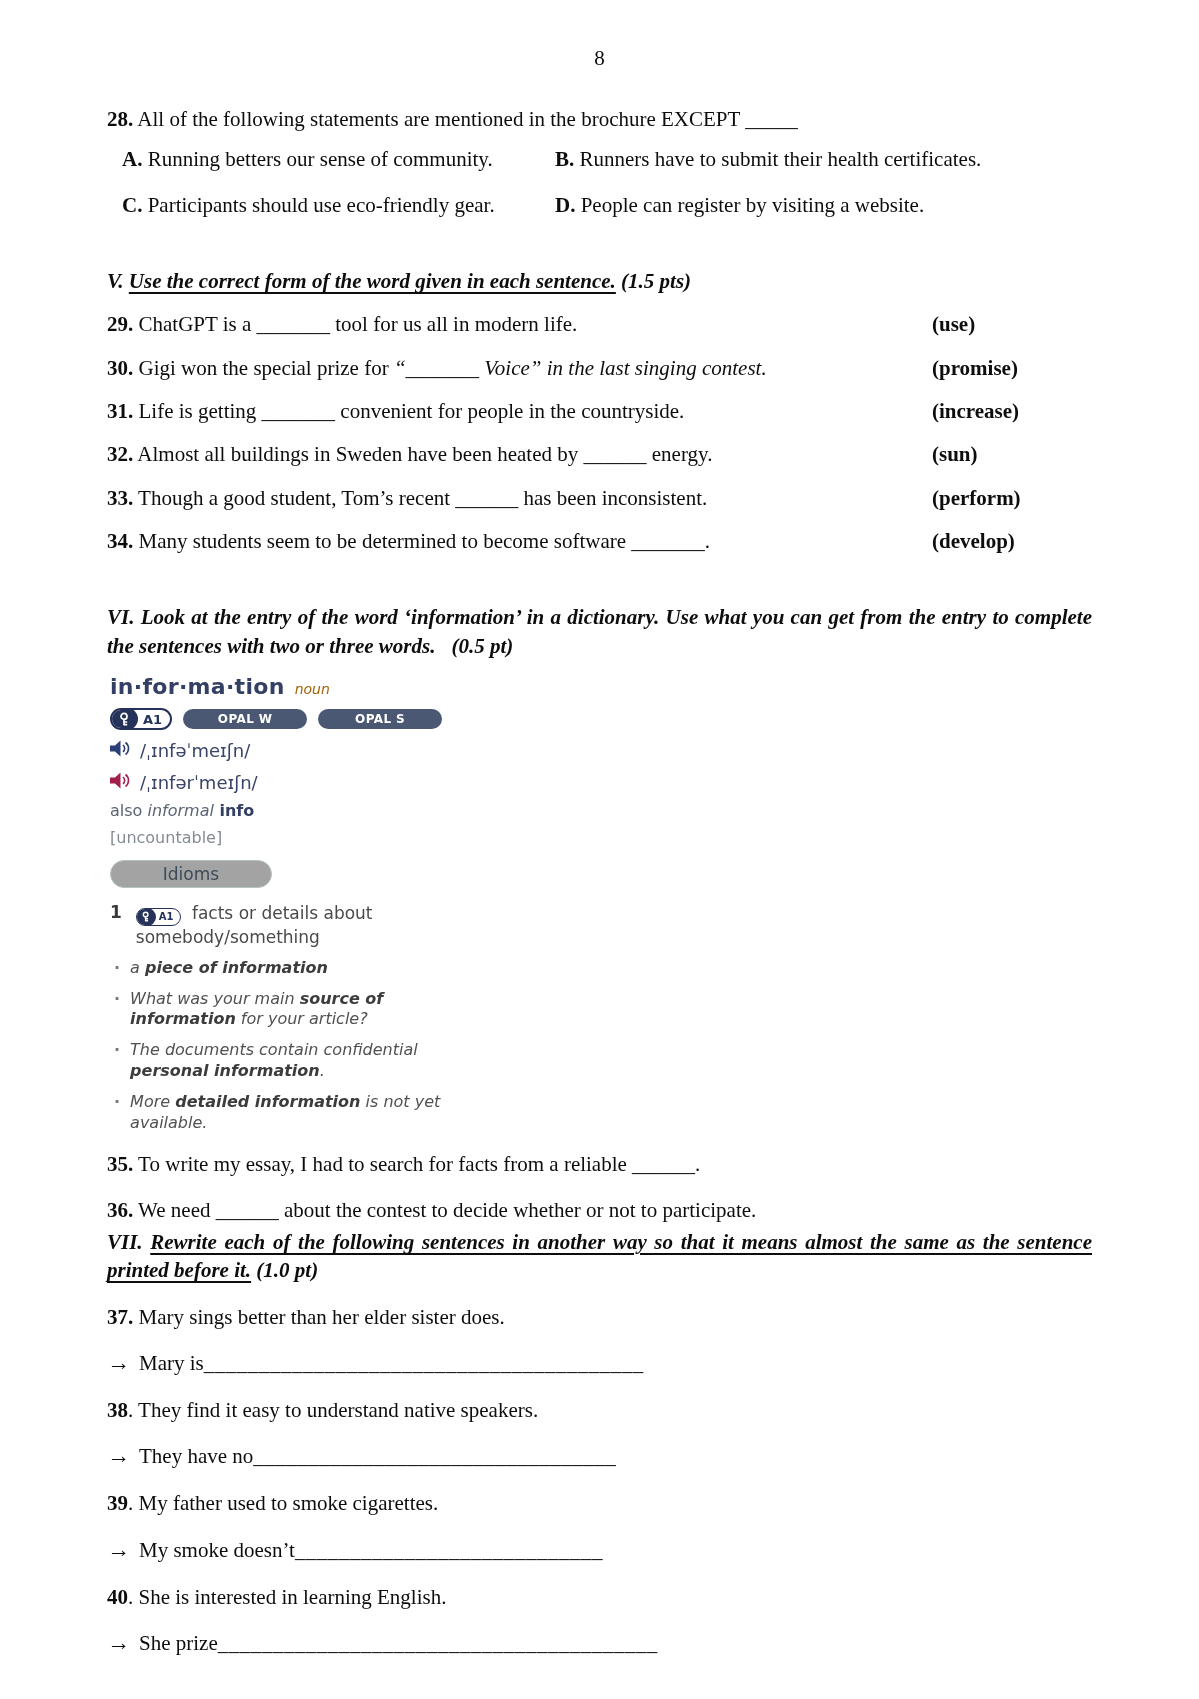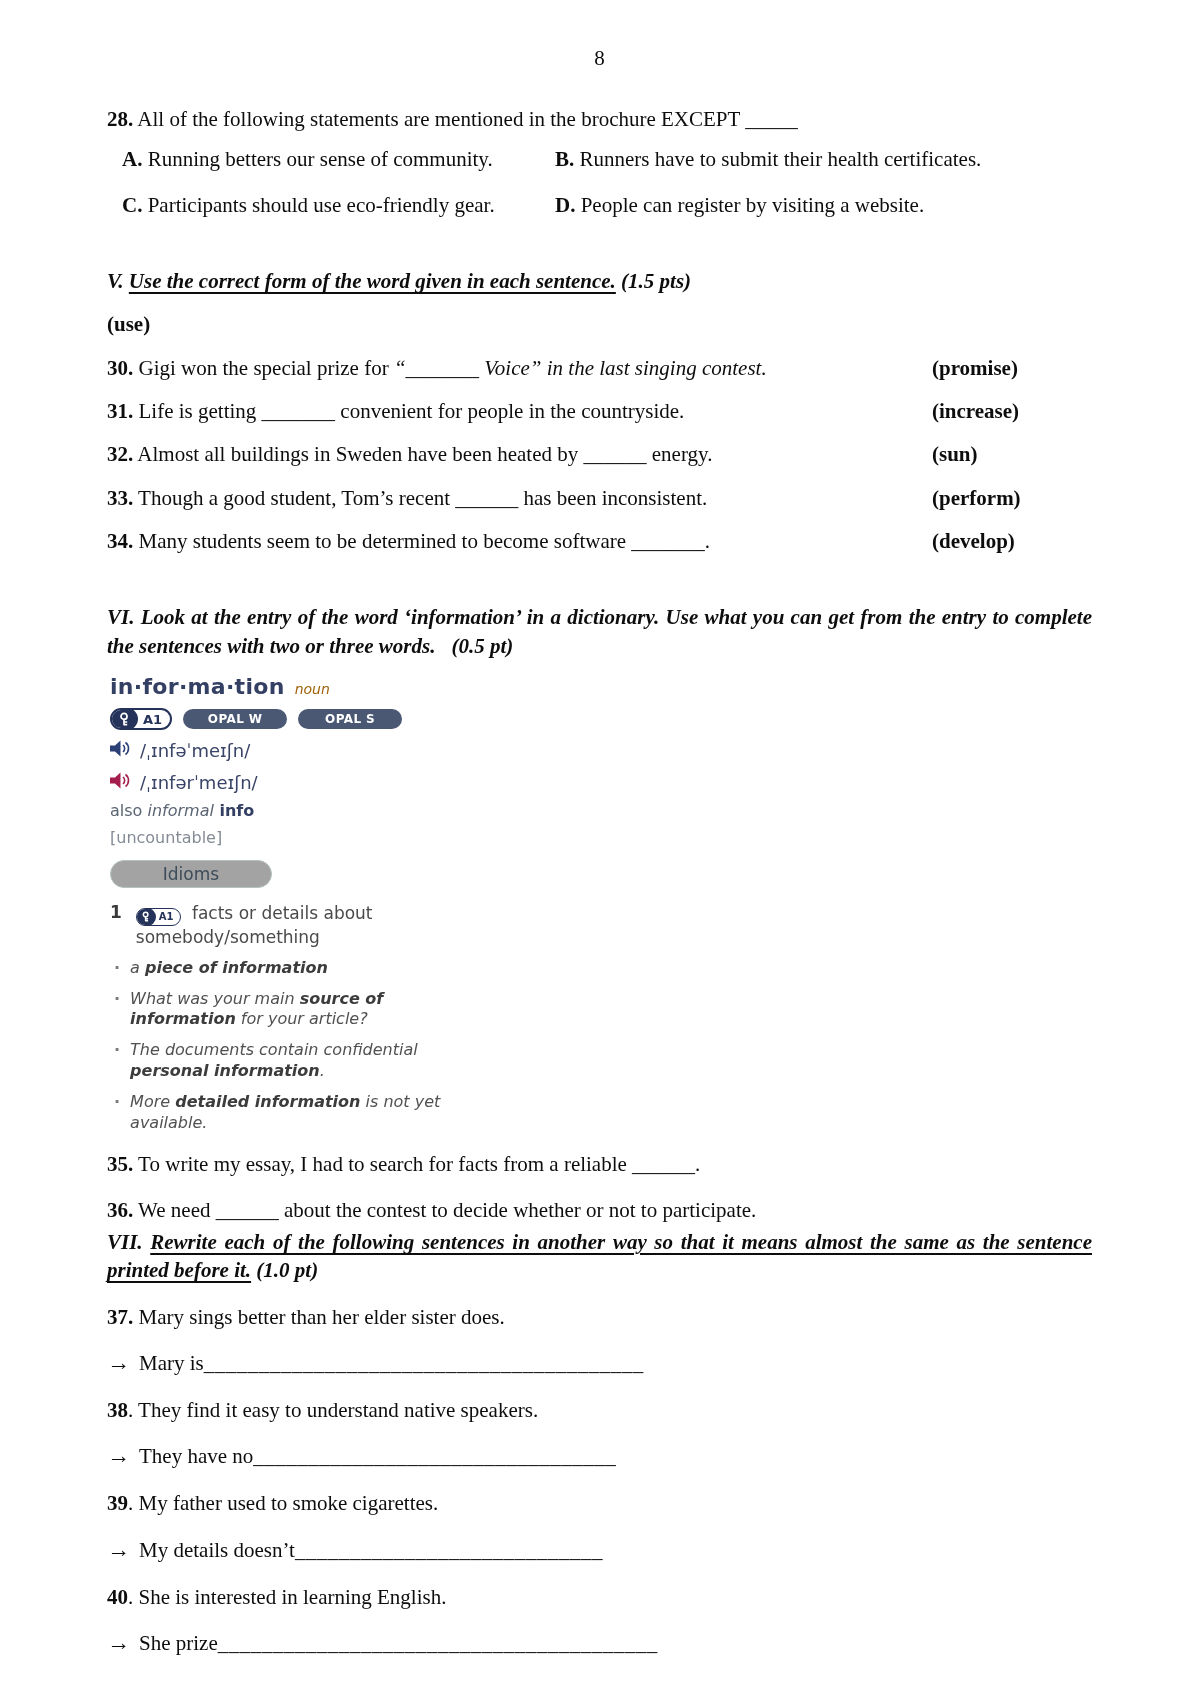--- a/index.html
+++ b/index.html
@@ -55,21 +55,21 @@
     display:inline-flex; align-items:center; height:22px;
     border:2px solid #25335a; border-radius:12px; background:#fff; overflow:hidden;
   }
   .a1-key {
     background:#25335a; width:27px; height:22px; border-radius:11px;
     display:flex; align-items:center; justify-content:center; margin:-1px 0 -1px -1px;
   }
   .a1-text { color:#25335a; font-weight:bold; font-size:13px; padding:0 8px 0 5px; }
   .opal {
     background:#4a5874; color:#fff; font-weight:bold; font-size:12px;
-    letter-spacing:0.4px; border-radius:10px; padding:3px 0; width:104px; text-align:center;
+    letter-spacing:0.4px; border-radius:10px; padding:3px 0; width:124px; text-align:center;
   }
 
   .pron-row { display:flex; align-items:center; gap:9px; margin-top:8px; }
   .phon { font-size:18px; color:#3a4468; }
 
   .also-row { margin-top:7px; font-size:16px; color:#5a6472; }
   .also-word { font-weight:bold; color:#333f63; font-style:normal; }
 
   .grammar { margin-top:8px; font-size:16px; color:#848b95; }
 
@@ -121,20 +121,21 @@
   <div class="options-grid">
     <div><span class="opt-label">A.</span><span> Running betters our sense of community.</span></div>
     <div><span class="opt-label">B.</span><span> Runners have to submit their health certificates.</span></div>
     <div><span class="opt-label">C.</span><span> Participants should use eco-friendly gear.</span></div>
     <div><span class="opt-label">D.</span><span> People can register by visiting a website.</span></div>
   </div>
 
   <div class="section-heading"><span>V. </span><span class="underlined">Use the correct form of the word given in each sentence.</span><span> (1.5 pts)</span></div>
 
   <div class="wf-row">
+    <div><span class="qnum">29.</span><span> ChatGPT is a _______ tool for us all in modern life.</span></div>
     <span class="wf-word">(use)</span>
   </div>
   <div class="wf-row">
     <div><span class="qnum">30.</span><span> Gigi won the special prize for </span><span class="italic">“_______ Voice” in the last singing contest.</span></div>
     <span class="wf-word">(promise)</span>
   </div>
   <div class="wf-row">
     <div><span class="qnum">31.</span><span> Life is getting _______ convenient for people in the countryside.</span></div>
     <span class="wf-word">(increase)</span>
   </div>
@@ -252,21 +253,21 @@
   <div class="rw-q"><span class="qnum">38</span><span>. They find it easy to understand native speakers.</span></div>
   <div class="rw-arrow-line">
       <span class="arrow">→</span>
       <span>They have no </span>
       <span class="blank">_________________________________</span>
     </div>
 
   <div class="rw-q"><span class="qnum">39</span><span>. My father used to smoke cigarettes.</span></div>
   <div class="rw-arrow-line">
       <span class="arrow">→</span>
-      <span>My details doesn’t </span>
+      <span>My smoke doesn’t </span>
       <span class="blank">____________________________</span>
     </div>
 
   <div class="rw-q"><span class="qnum">40</span><span>. She is interested in learning English.</span></div>
   <div class="rw-arrow-line">
       <span class="arrow">→</span>
       <span>She prize </span>
       <span class="blank">________________________________________</span>
     </div>
 

